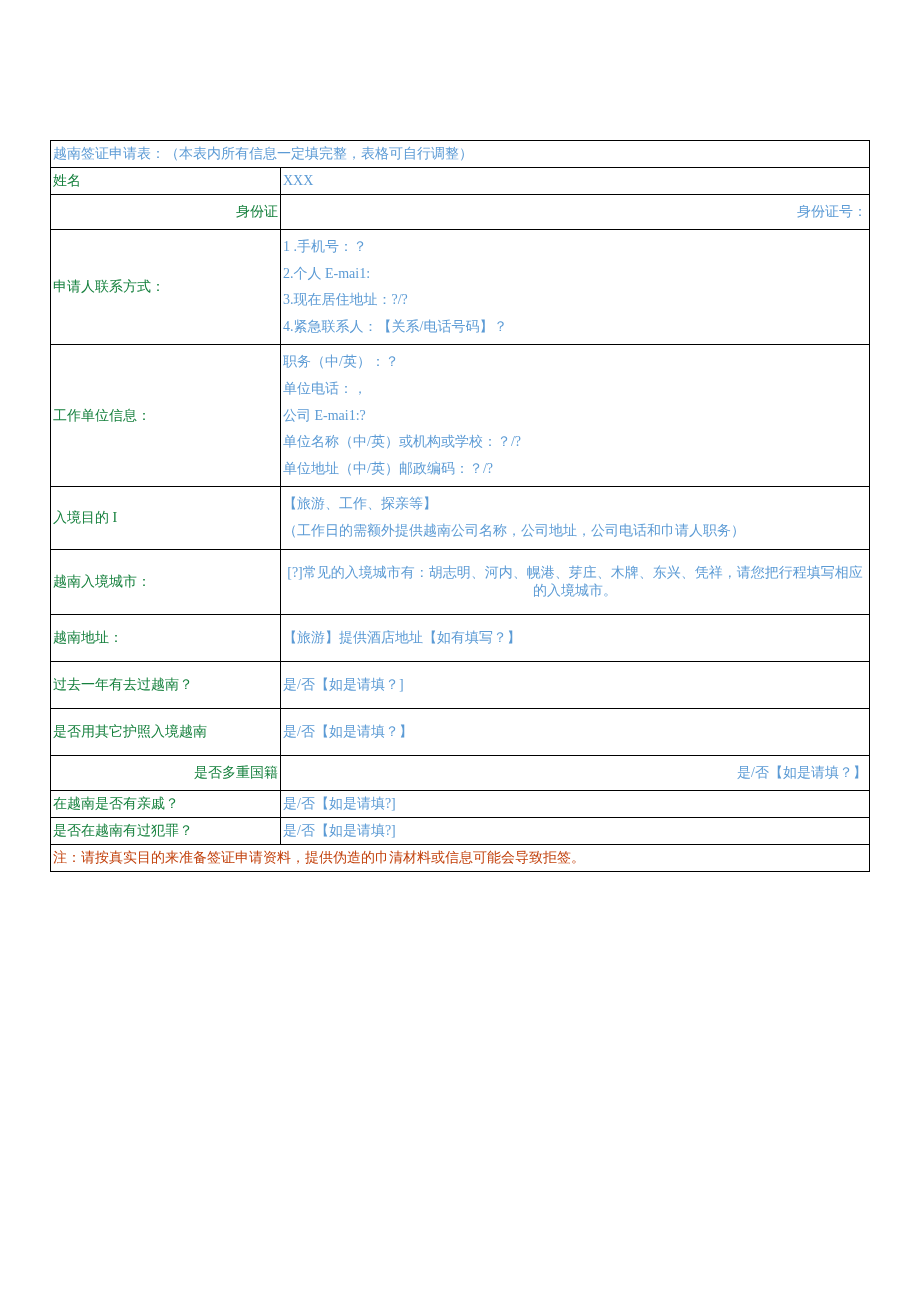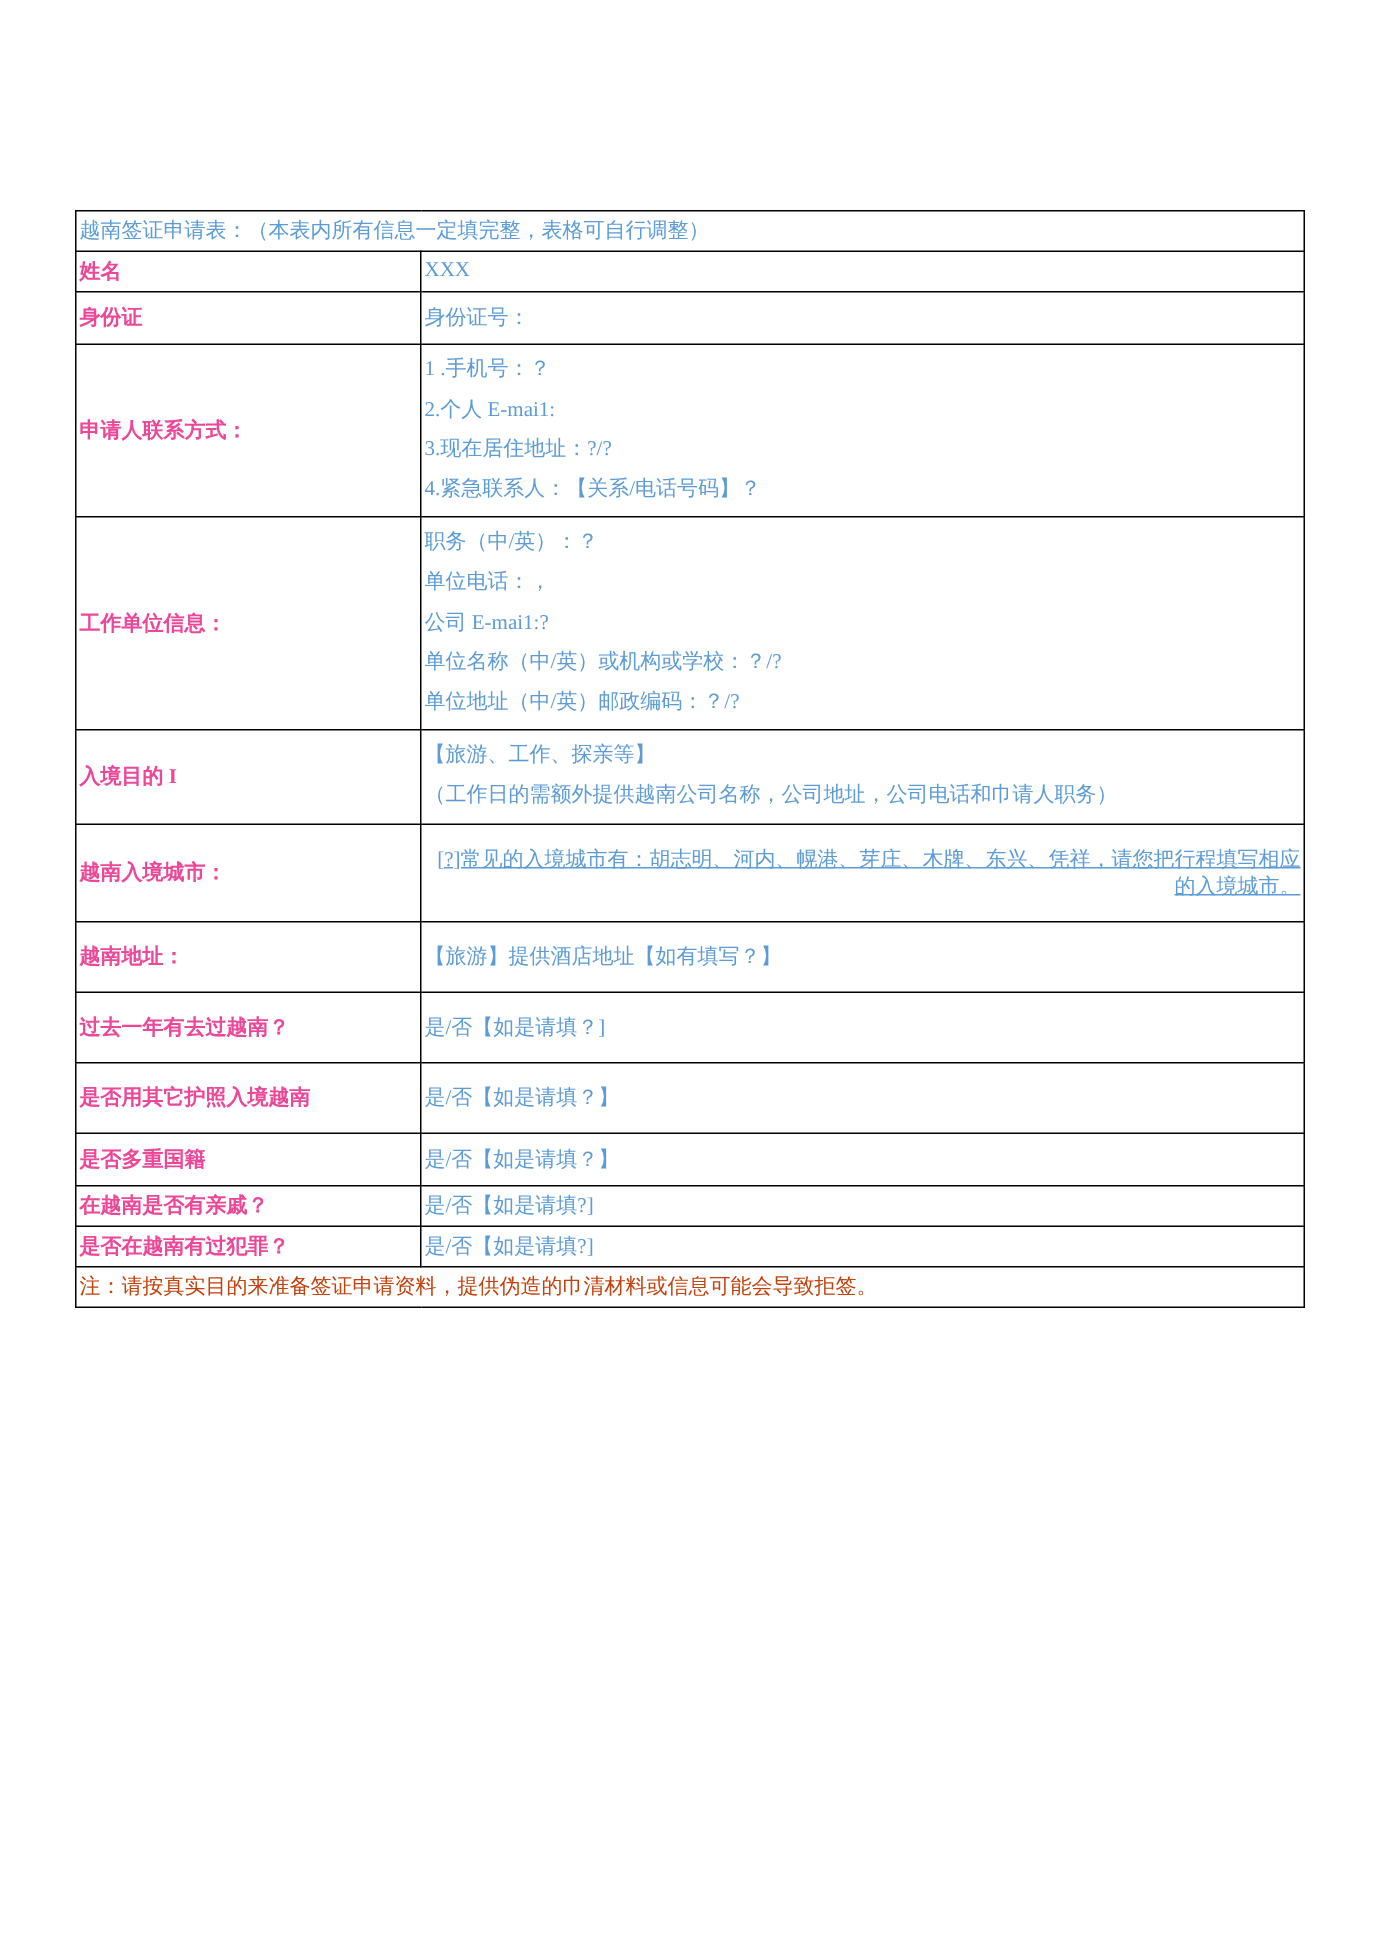--- a/index.html
+++ b/index.html
@@ -18,45 +18,44 @@
       border-collapse: collapse;
       width: 100%;
     }
     td {
       border: 1px solid #000;
       padding: 4px 2px;
       vertical-align: middle;
     }
     .label-cell {
       width: 230px;
-      color: #ec4899;
-      font-weight: bold;
+      color: #15803d;
     }
     .value-cell {
       color: #5c9bd5;
     }
     .title-row td {
       color: #5c9bd5;
     }
     .footer-row td {
       color: #c2410c;
     }
     .multi-line {
       line-height: 1.9;
       margin-left: 47px;
     }
     .center {
-      text-align: right;
-      text-decoration: underline;
+      text-align: center;
     }
     .tall {
       padding: 14px 2px;
     }
     .mid {
       padding: 8px 2px;
+      text-align: right;
     }
   </style>
 </head>
 <body>
 
 <table>
   <tbody>
       <tr class="title-row">
     <td colspan="2">越南签证申请表：（本表内所有信息一定填完整，表格可自行调整）</td>
   </tr>

